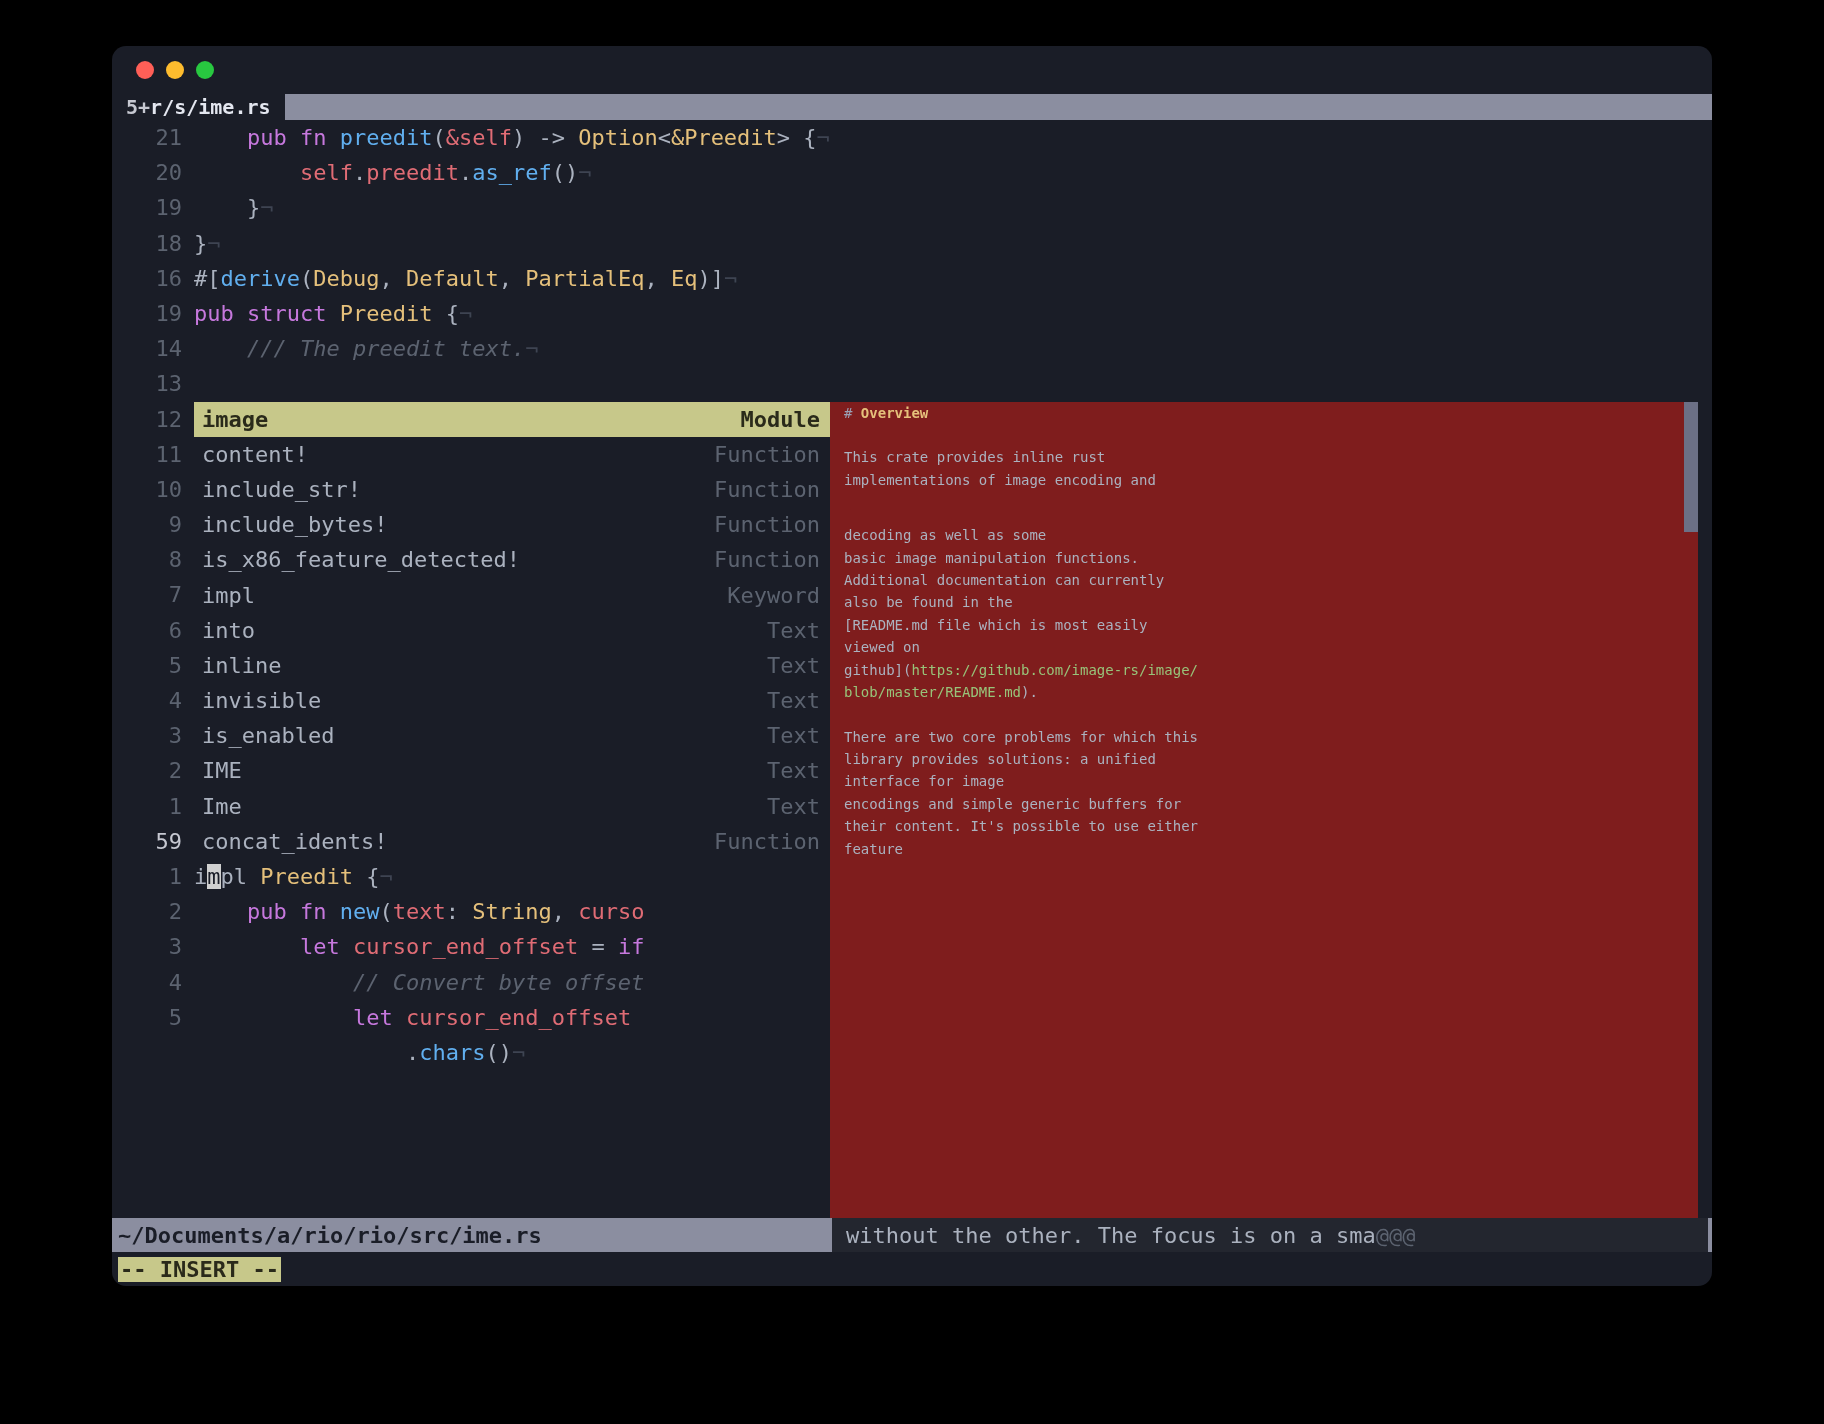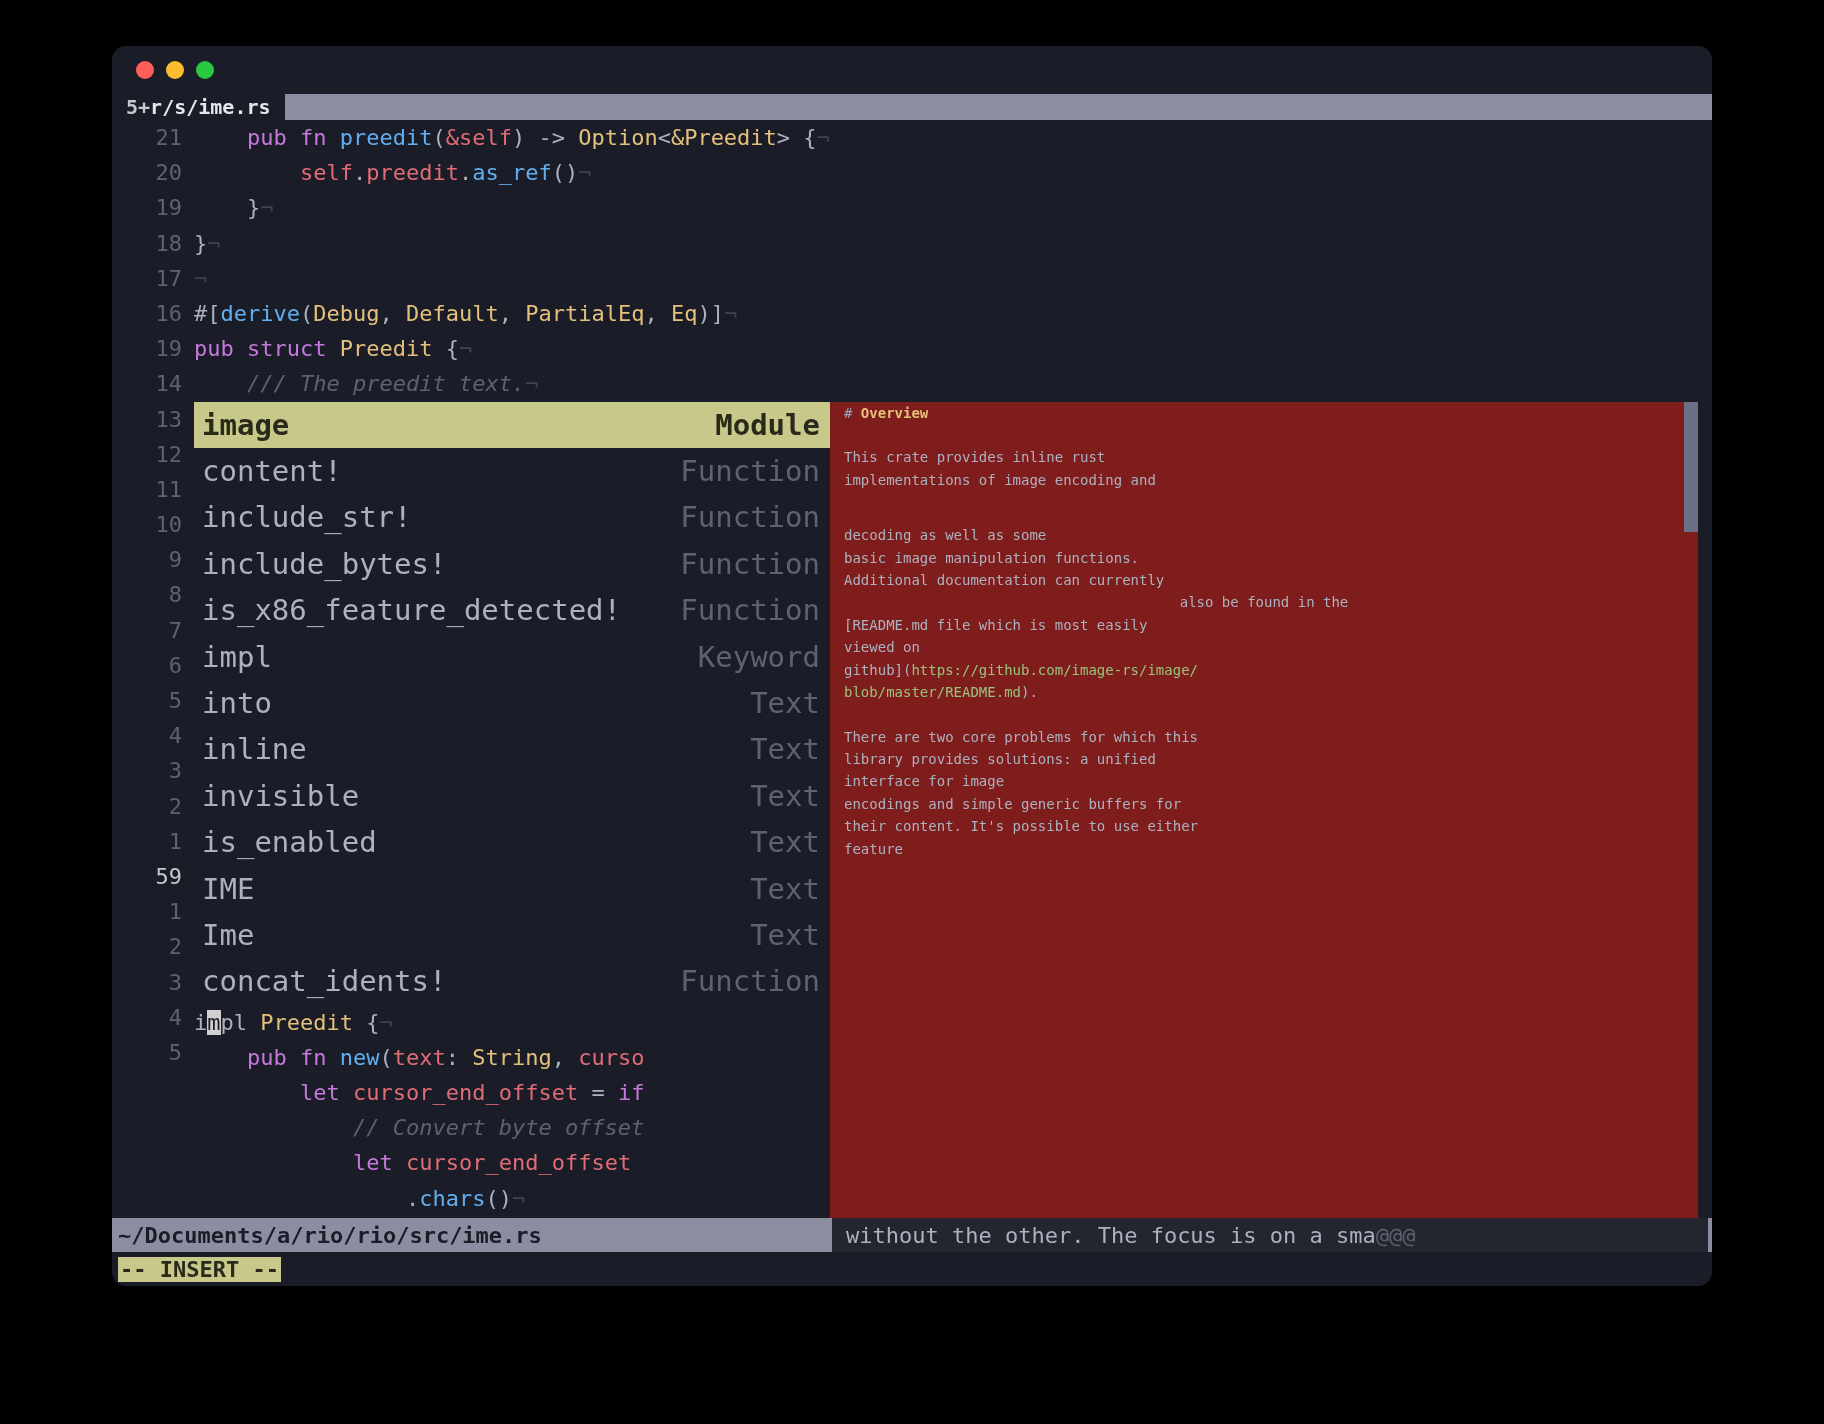--- a/index.html
+++ b/index.html
@@ -104,21 +104,21 @@
       bottom: 0;
     }
     .completion {
       width: 636px;
       flex-shrink: 0;
     }
     .comp-row {
       display: flex;
       justify-content: space-between;
       padding: 0 10px 0 8px;
-      font-size: 29px;
+      font-size: 22px;
       background: #1a1d27;
     }
     .comp-row.selected {
       background: #c7c88a;
       color: #2a2a1a;
       font-weight: bold;
     }
     .comp-row .comp-name { color: #abb2bf; }
     .comp-row .comp-kind { color: #5c6370; }
     .comp-row.selected .comp-name { color: #2a2a1a; }
@@ -204,21 +204,20 @@
         <span class="highlight">r/s/ime.rs</span>
     </div>
   </div>
 
   <div class="editor">
     <div id="code-before">
         <div class="code-line"><div class="lineno">21</div><div class="code-content"><span><span>    </span><span class="kw">pub fn</span><span> </span><span class="fn">preedit</span><span class="punct">(</span><span class="self">&amp;self</span><span class="punct">) -&gt; </span><span class="type">Option</span><span class="punct">&lt;</span><span class="type">&amp;Preedit</span><span class="punct">&gt; {</span><span class="wspace">¬</span></span></div></div>
         <div class="code-line"><div class="lineno">20</div><div class="code-content"><span><span>        </span><span class="self">self</span><span class="punct">.</span><span class="ident">preedit</span><span class="punct">.</span><span class="fn">as_ref</span><span class="punct">()</span><span class="wspace">¬</span></span></div></div>
         <div class="code-line"><div class="lineno">19</div><div class="code-content"><span><span>    }</span><span class="wspace">¬</span></span></div></div>
         <div class="code-line"><div class="lineno">18</div><div class="code-content"><span><span>}</span><span class="wspace">¬</span></span></div></div>
-        <div class="code-line"><div class="lineno">17</div><div class="code-content"><span><span class="wspace">¬</span></span></div></div>
         <div class="code-line"><div class="lineno">16</div><div class="code-content"><span><span class="punct">#[</span><span class="fn">derive</span><span class="punct">(</span><span class="type">Debug</span><span class="punct">, </span><span class="type">Default</span><span class="punct">, </span><span class="type">PartialEq</span><span class="punct">, </span><span class="type">Eq</span><span class="punct">)]</span><span class="wspace">¬</span></span></div></div>
         <div class="code-line"><div class="lineno">19</div><div class="code-content"><span><span class="kw">pub struct</span><span> </span><span class="type">Preedit</span><span> {</span><span class="wspace">¬</span></span></div></div>
         <div class="code-line"><div class="lineno">14</div><div class="code-content"><span><span>    </span><span class="comment">/// The preedit text.</span><span class="wspace">¬</span></span></div></div>
         <div class="code-line"><div class="lineno">13</div></div>
         <div class="code-line"><div class="lineno">12</div></div>
         <div class="code-line"><div class="lineno">11</div></div>
         <div class="code-line"><div class="lineno">10</div></div>
         <div class="code-line"><div class="lineno">9</div></div>
         <div class="code-line"><div class="lineno">8</div></div>
         <div class="code-line"><div class="lineno">7</div></div>
@@ -304,21 +303,21 @@
       <div class="doc-panel">
         <div class="doc-scroll"></div>
         <div id="doc-content">
             <div style="white-space: pre;"><span class="doc-hash"># </span><span class="doc-heading">Overview</span></div>
             <div style="white-space: pre;">&nbsp;</div>
             <div style="white-space: pre;">This crate provides inline rust</div>
             <div style="white-space: pre;">implementations of image encoding and</div>
             <div style="white-space: pre; margin-top: 33px;">decoding as well as some</div>
             <div style="white-space: pre;">basic image manipulation functions.</div>
             <div style="white-space: pre;">Additional documentation can currently</div>
-            <div style="white-space: pre; text-align: center;">also be found in the</div>
+            <div style="white-space: pre;">also be found in the</div>
             <div style="white-space: pre;">[README.md file which is most easily</div>
             <div style="white-space: pre;">viewed on</div>
             <div style="white-space: pre;">github](<a>https://github.com/image-rs/image/</a></div>
             <div style="white-space: pre;"><a>blob/master/README.md</a>).</div>
             <div style="white-space: pre;">&nbsp;</div>
             <div style="white-space: pre;">There are two core problems for which this</div>
             <div style="white-space: pre;">library provides solutions: a unified</div>
             <div style="white-space: pre;">interface for image</div>
             <div style="white-space: pre;">encodings and simple generic buffers for</div>
             <div style="white-space: pre;">their content. It's possible to use either</div>

